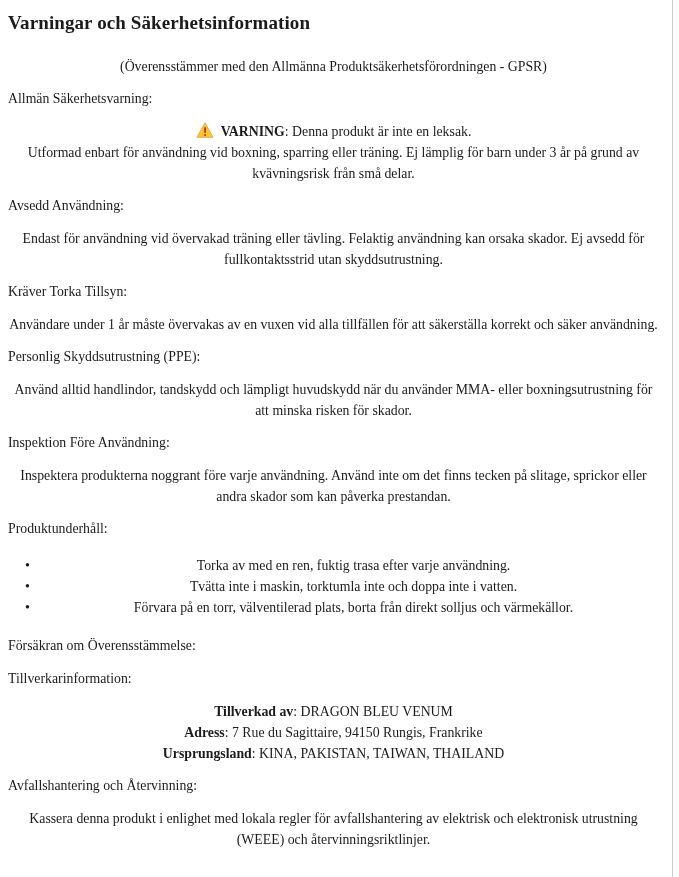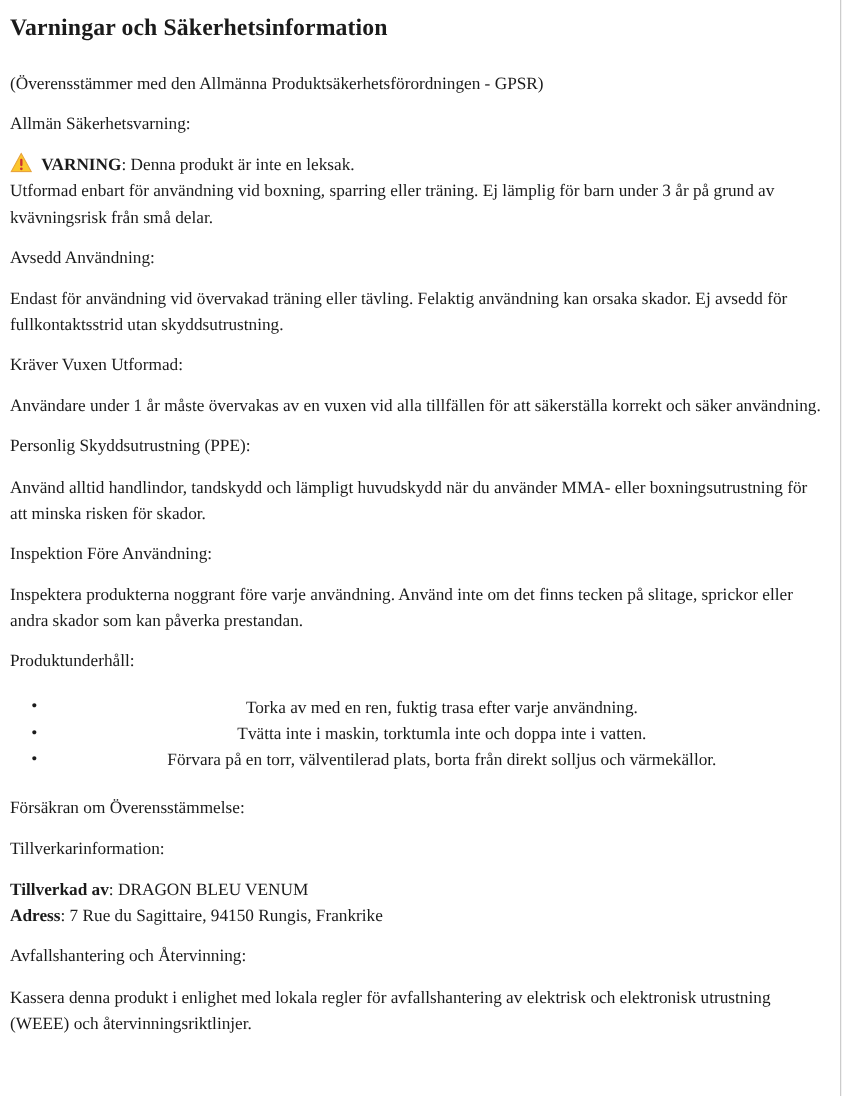--- a/index.html
+++ b/index.html
@@ -29,20 +29,21 @@
   h2 {
     font-size: 13.8px;
     font-weight: normal;
     margin: 0 0 12px 0;
   }
   h2.tight {
     margin-top: 17px;
   }
   p {
     margin: 0 0 11px 0;
+    text-align: center;
   }
   .line { display: block; }
   ul.maint-list {
     list-style: none;
     margin: 16px 0 0 0;
     padding: 0;
     text-align: center;
   }
   ul.maint-list li {
     position: relative;
@@ -89,21 +90,21 @@
             <rect x="10.8" y="7" width="2.6" height="8" rx="1.2" fill="#CC3333"></rect>
             <circle cx="12.1" cy="18" r="1.5" fill="#CC3333"></circle>
           </svg></span><strong>VARNING</strong><span>: Denna produkt är inte en leksak.</span>
     </span>
     <span class="line">Utformad enbart för användning vid boxning, sparring eller träning. Ej lämplig för barn under 3 år på grund av kvävningsrisk från små delar.</span>
   </p>
 
   <h2>Avsedd Användning:</h2>
   <p>Endast för användning vid övervakad träning eller tävling. Felaktig användning kan orsaka skador. Ej avsedd för fullkontaktsstrid utan skyddsutrustning.</p>
 
-  <h2>Kräver Vuxen Utformad:</h2>
+  <h2>Kräver Torka Tillsyn:</h2>
   <p>Användare under 1 år måste övervakas av en vuxen vid alla tillfällen för att säkerställa korrekt och säker användning.</p>
 
   <h2>Personlig Skyddsutrustning (PPE):</h2>
   <p>Använd alltid handlindor, tandskydd och lämpligt huvudskydd när du använder MMA- eller boxningsutrustning för att minska risken för skador.</p>
 
   <h2>Inspektion Före Användning:</h2>
   <p>Inspektera produkterna noggrant före varje användning. Använd inte om det finns tecken på slitage, sprickor eller andra skador som kan påverka prestandan.</p>
 
   <h2>Produktunderhåll:</h2>
   <ul class="maint-list">
@@ -111,20 +112,21 @@
     <li>Tvätta inte i maskin, torktumla inte och doppa inte i vatten.</li>
     <li>Förvara på en torr, välventilerad plats, borta från direkt solljus och värmekällor.</li>
   </ul>
 
   <h2 class="tight">Försäkran om Överensstämmelse:</h2>
 
   <h2>Tillverkarinformation:</h2>
   <p>
     <span class="line"><strong>Tillverkad av</strong><span>: DRAGON BLEU VENUM</span></span>
     <span class="line"><strong>Adress</strong><span>: 7 Rue du Sagittaire, 94150 Rungis, Frankrike</span></span>
+    <span class="line"><strong>Ursprungsland</strong><span>: KINA, PAKISTAN, TAIWAN, THAILAND</span></span>
   </p>
 
   <h2>Avfallshantering och Återvinning:</h2>
   <p>Kassera denna produkt i enlighet med lokala regler för avfallshantering av elektrisk och elektronisk utrustning (WEEE) och återvinningsriktlinjer.</p>
 
 </div>
 
 <div class="right-edge"></div>
 
 </body></html>

